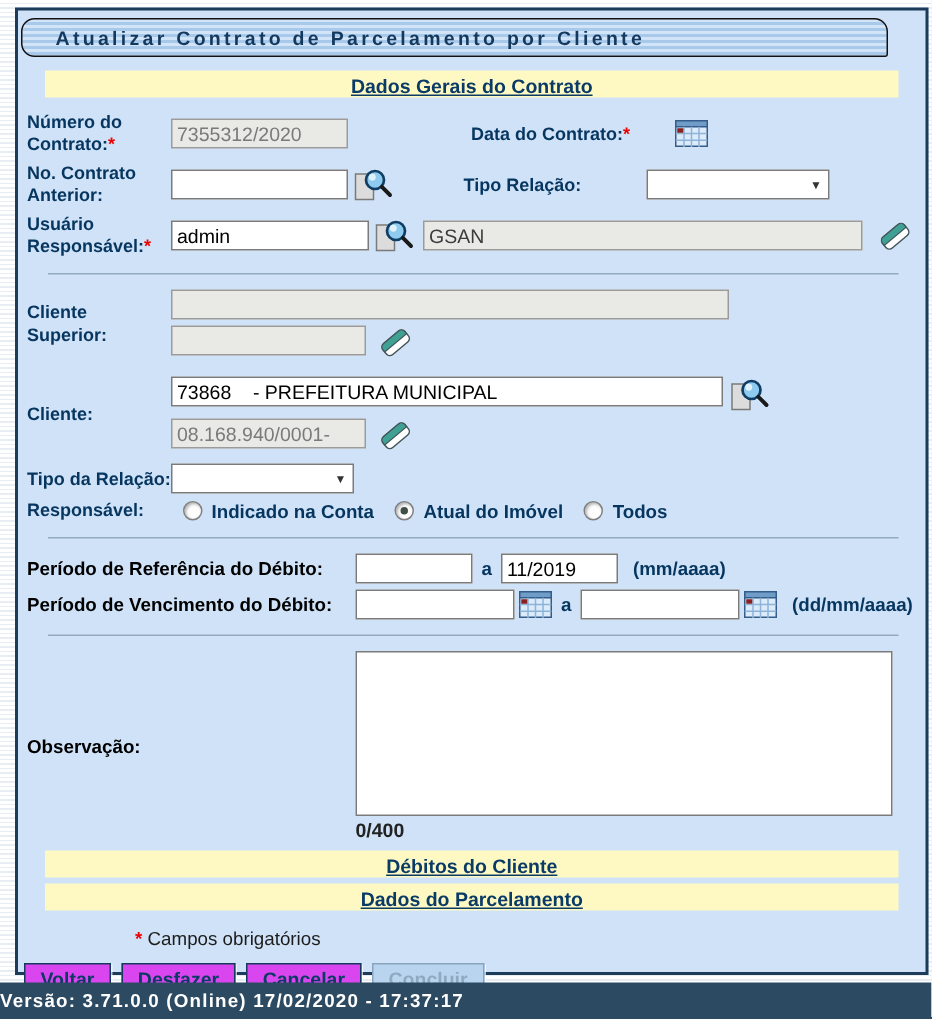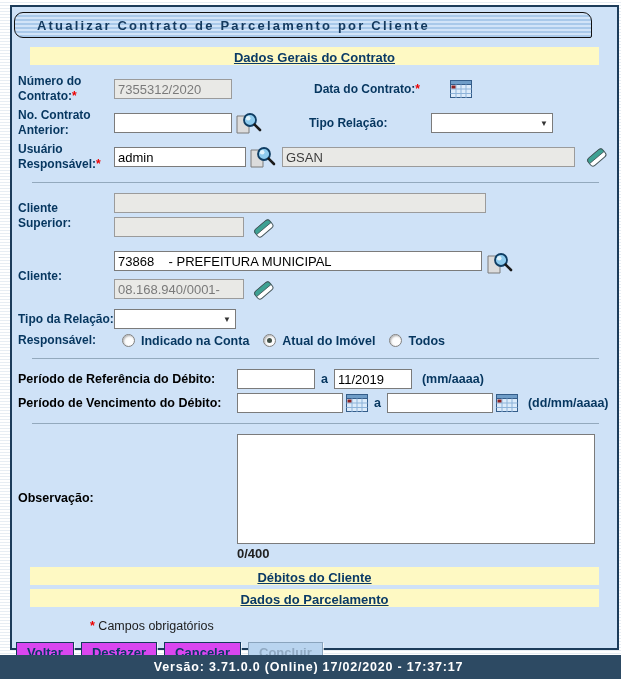--- a/index.html
+++ b/index.html
@@ -93,21 +93,21 @@
     font-family: "Liberation Sans", sans-serif; font-size: 13px; font-weight: bold;
     color: #0b3a63; background: #d946ef;
     border: 1px solid #14395c; cursor: pointer;
     box-shadow: 1px 1px 0 rgba(255,255,255,.7);
   }
   .btn:disabled { color: #90a9c2; background: #b9d4ef; border-color: #8aa4bd; cursor: default; }
   
   .footer {
     position: absolute; left: 0; right: 0; bottom: 0; height: 24px;
     background: #2d4a63;
-    display: flex; align-items: center; justify-content: center;
+    display: flex; align-items: center; justify-content: flex-start;
     padding-right: 4px;
   }
   .footer span { color: #ffffff; font-size: 12.5px; font-weight: bold; letter-spacing: 0.8px; }
   .stack { display: flex; flex-direction: column; gap: 4px; }
   .inline { display: flex; }
 </style>
 </head>
 <body>
 
 <svg width="0" height="0" style="position:absolute">

